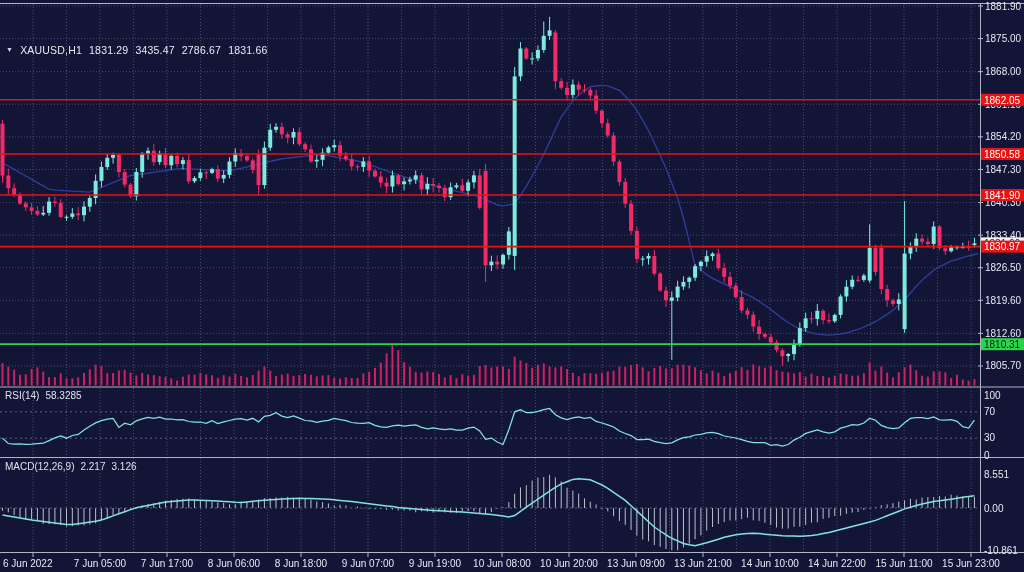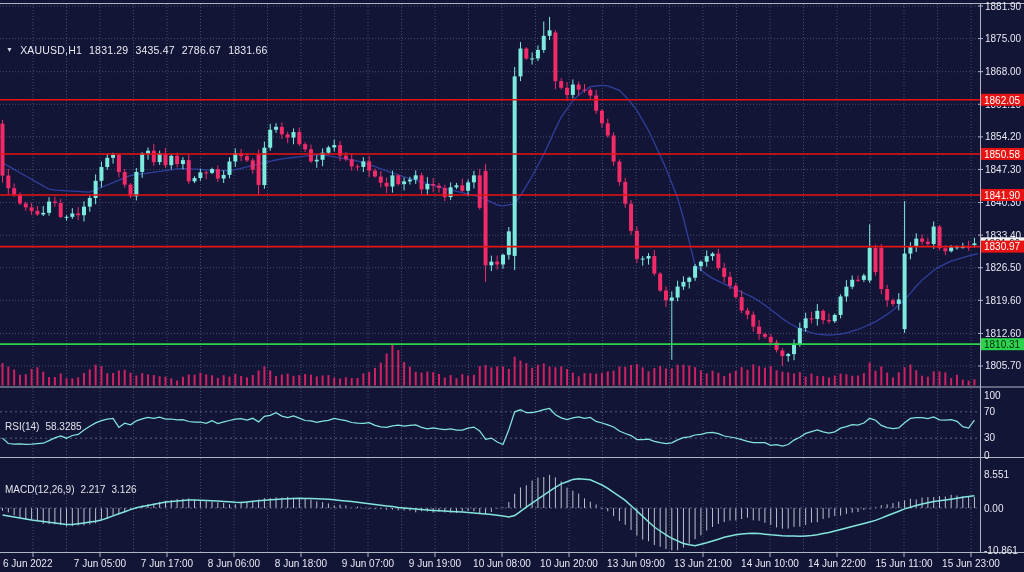--- a/index.html
+++ b/index.html
@@ -3,22 +3,22 @@
 <meta charset="utf-8">
 <style>
   html,body{margin:0;padding:0;background:#131537;}
   #app{position:relative;width:1024px;height:572px;background:#131537;overflow:hidden;
        font-family:"Liberation Sans",sans-serif;}
   #cv{position:absolute;left:0;top:0;}
   .hdr{position:absolute;left:6px;top:9px;display:flex;gap:7px;align-items:center;
        font-size:10.5px;color:#e8ebf4;letter-spacing:.2px;margin-top:35px;}
   .hdr .tri{font-size:7px;color:#cfd4dd;transform:translateY(-1px);}
   .plabel{position:absolute;left:5px;font-size:10px;color:#dfe3ea;display:flex;gap:6px;}
-  .plabel.rsi{top:390px;margin-top:31px;}
-  .plabel.macd{top:484px;align-items:flex-end;}
+  .plabel.rsi{top:390px;}
+  .plabel.macd{top:461px;align-items:flex-end;}
 </style>
 </head>
 <body>
 
 <div id="app">
   <svg id="cv" width="1024" height="572">
       <rect x="0" y="0" width="1024" height="572" fill="#131537"></rect>
       <g>
         <line x1="33" y1="4" x2="33" y2="386" stroke="#454b6e" stroke-width="1" stroke-dasharray="1 2"></line>
         <line x1="33" y1="388" x2="33" y2="457" stroke="#454b6e" stroke-width="1" stroke-dasharray="1 2"></line>

